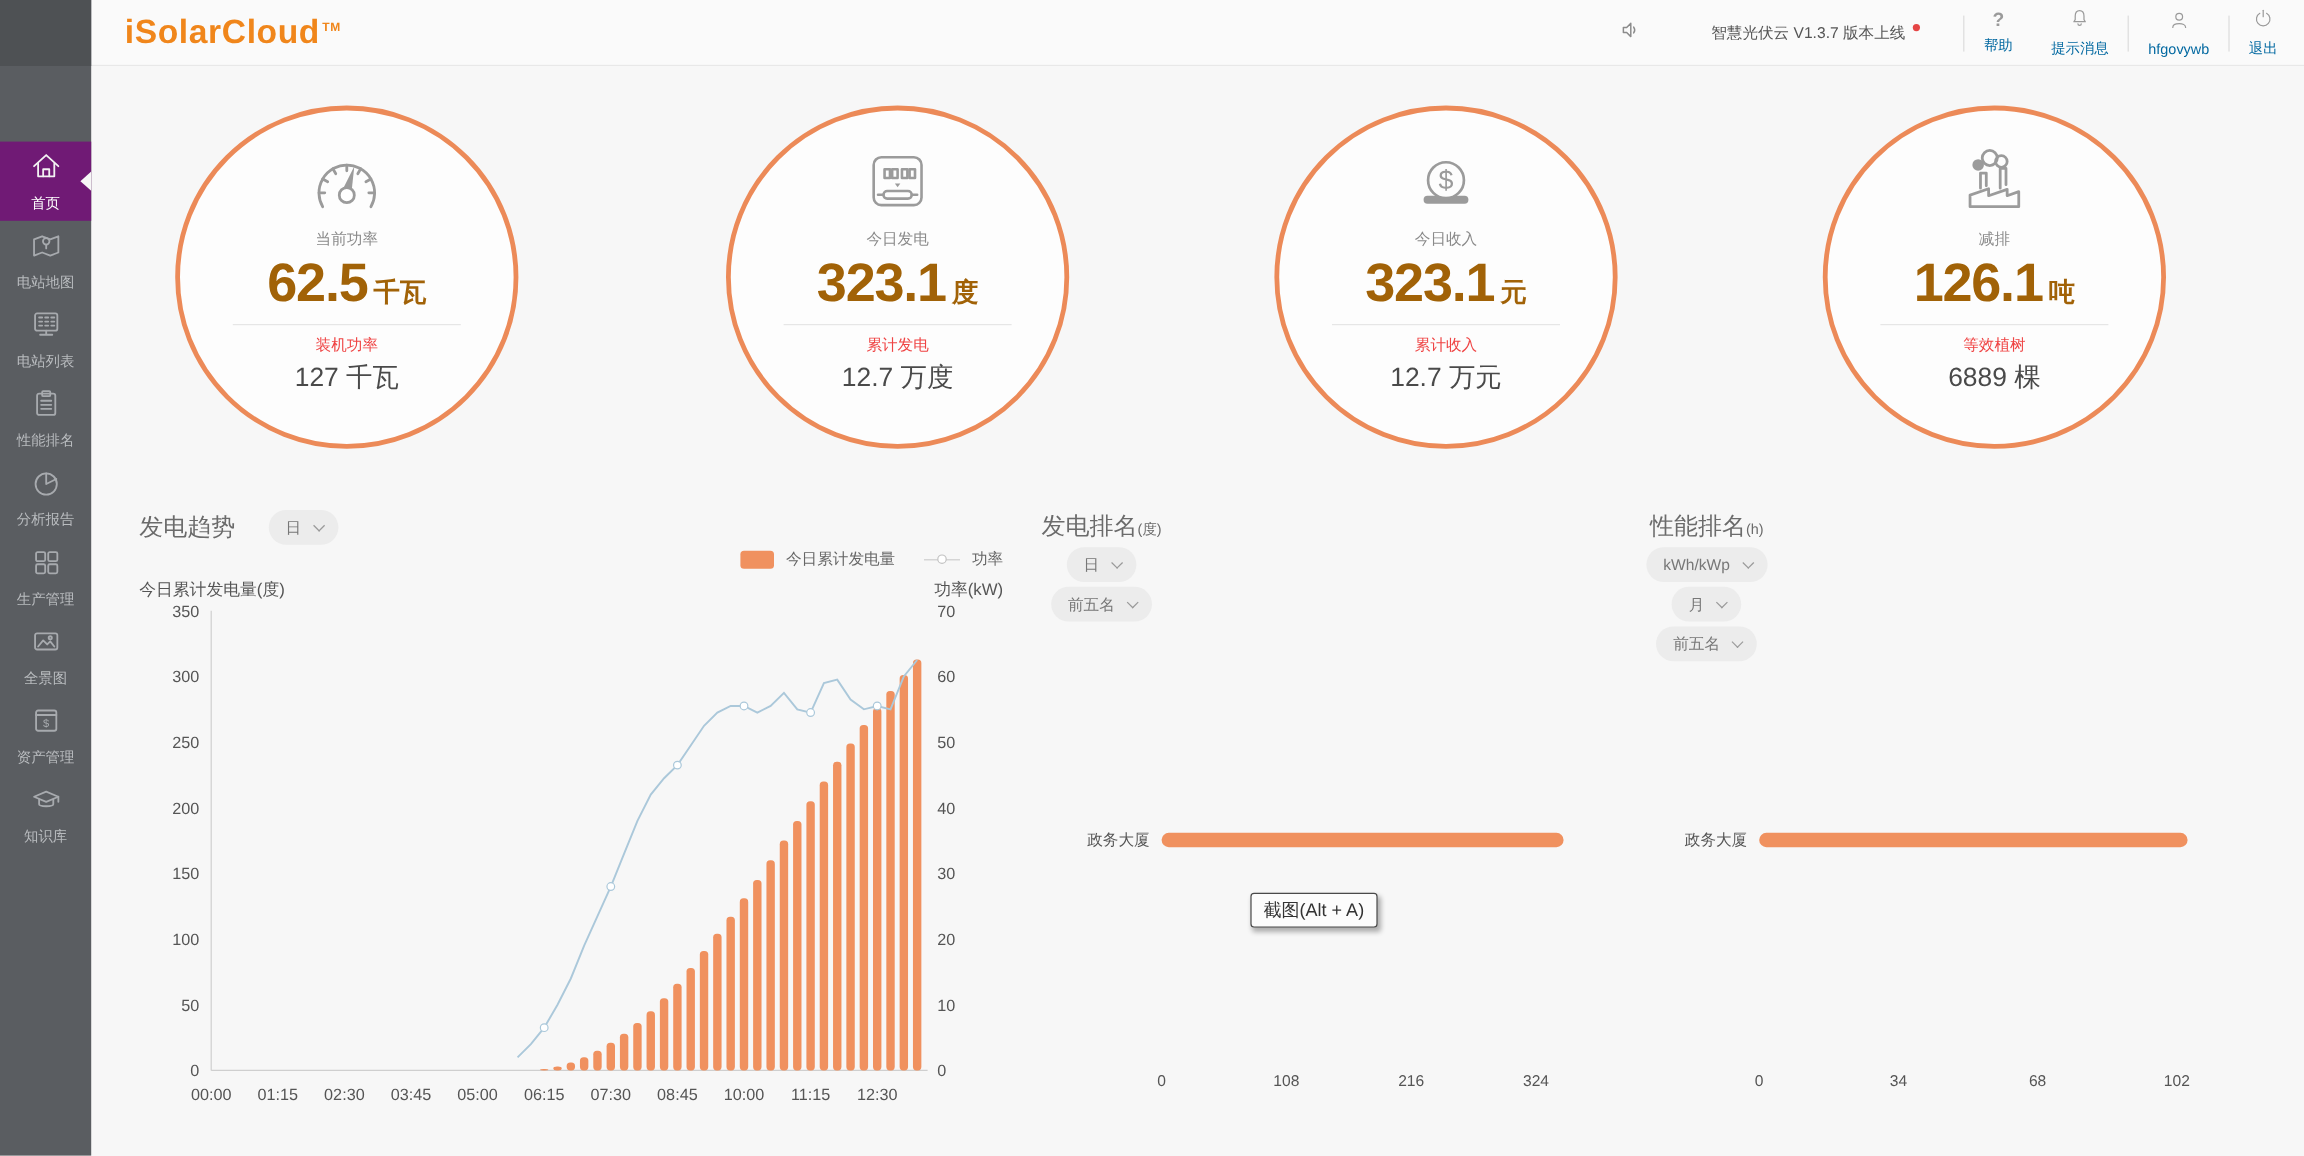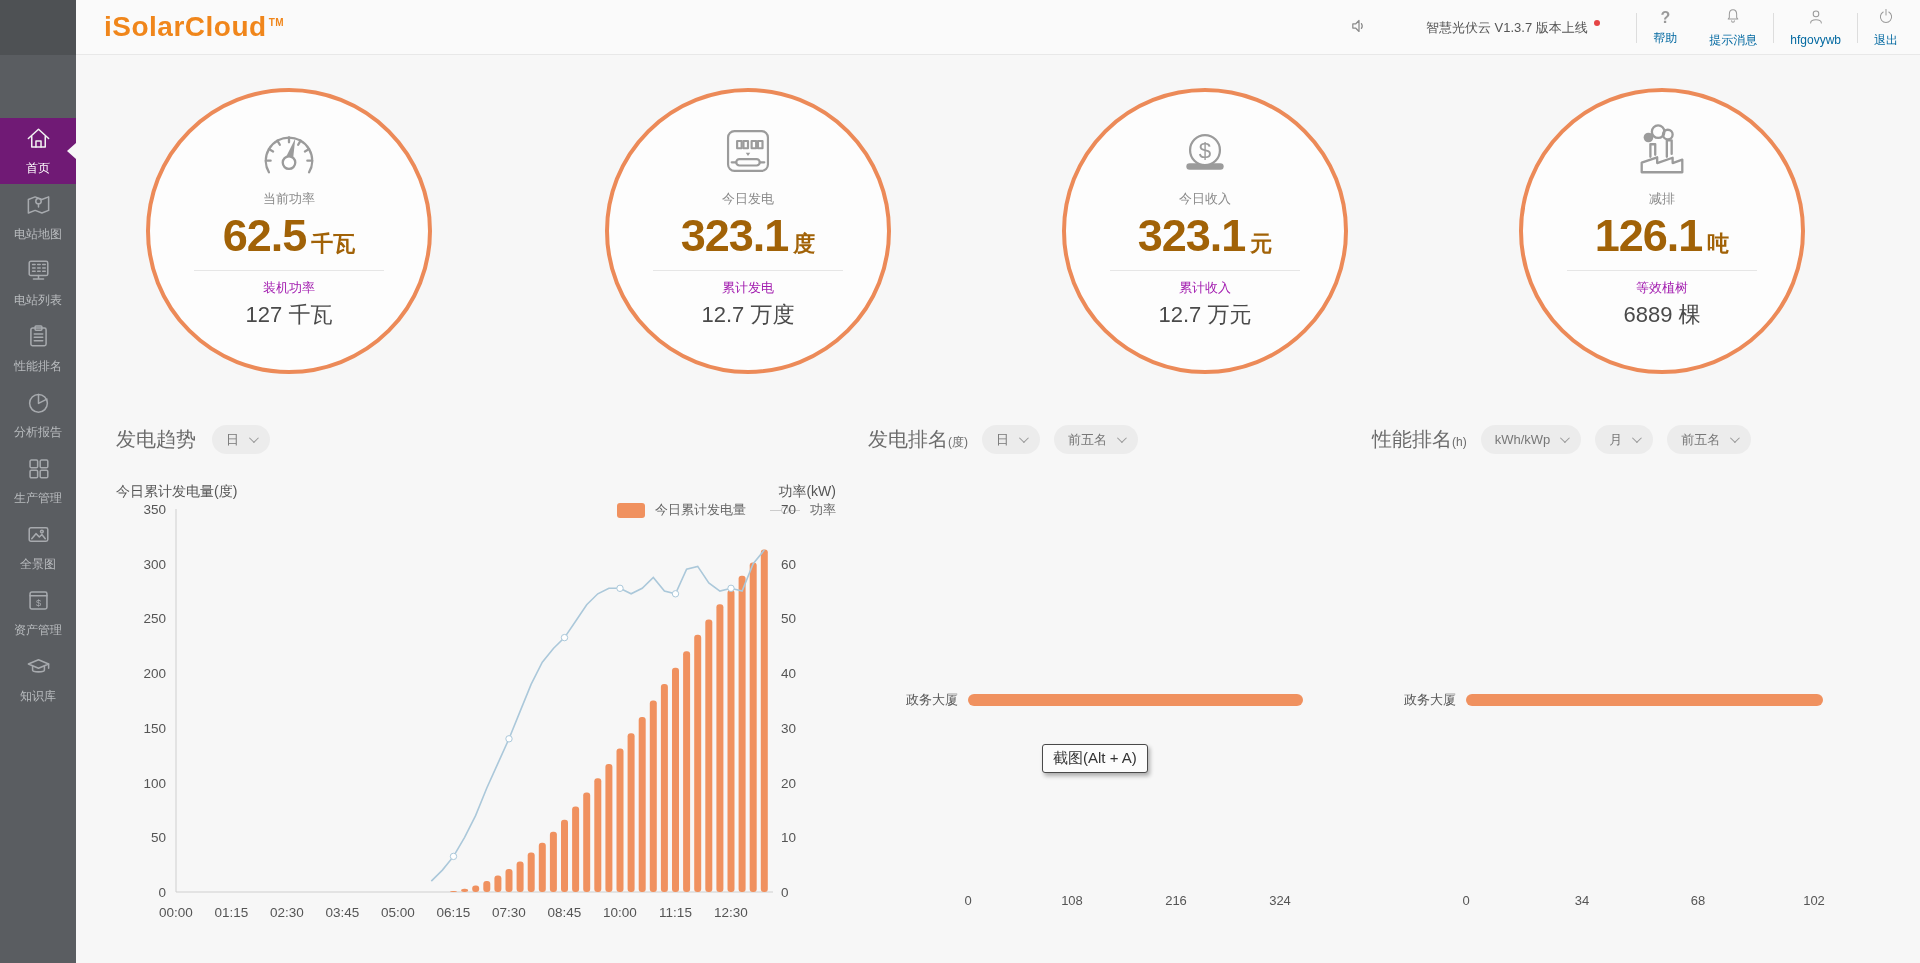--- a/index.html
+++ b/index.html
@@ -35,43 +35,43 @@
 
   
   .kpi { position:absolute; top:88px; width:286px; height:286px; border:4px solid #ec8a58; border-radius:50%; background:#fdfdfd; display:flex; flex-direction:column; align-items:center; text-align:center; }
   .kpi-icon { margin-top:26px; height:62px; display:flex; align-items:flex-end; }
   .kpi-icon svg { stroke:#9b9b9b; fill:none; stroke-width:2.4; stroke-linecap:round; stroke-linejoin:round; }
   .kpi-label { margin-top:10px; font-size:13px; color:#8a8a8a; }
   .kpi-value { margin-top:2px; color:#a16207; }
   .kpi-num { font-size:45px; font-weight:bold; letter-spacing:-1px; }
   .kpi-unit { font-size:22px; font-weight:bold; margin-left:5px; }
   .kpi-divider { width:190px; height:1px; background:#e6e6e6; margin:8px 0 8px 0; }
-  .kpi-sublabel { font-size:13px; color:#a21caf; }
+  .kpi-sublabel { font-size:13px; color:#ef4444; }
   .kpi-subvalue { margin-top:3px; font-size:22px; color:#4a4a4a; }
 
   
   .sec-title { font-size:20px; color:#6b6b6b; }
   .sec-title-unit { font-size:12px; color:#6b6b6b; }
   .pill { display:inline-flex; align-items:center; gap:10px; background:#ececec; border-radius:15px; height:29px; padding:0 14px; font-size:13px; color:#777; cursor:pointer; white-space:nowrap; }
   .chev { width:7px; height:7px; border-right:1.6px solid #999; border-bottom:1.6px solid #999; transform:rotate(45deg) translateY(-2px); }
 
   
   .trend { position:absolute; left:116px; top:425px; width:712px; height:520px; }
-  .trend-head { position:absolute; left:0; top:0; display:flex; align-items:center; gap:16px; }
-  .trend-legend { position:absolute; right:-8px; top:32px; display:flex; align-items:center; gap:10px; font-size:13px; color:#666;margin-top:44px; }
+  .trend-head { position:absolute; left:0; top:0; display:flex; align-items:center; gap:28px; }
+  .trend-legend { position:absolute; right:-8px; top:32px; display:flex; align-items:center; gap:10px; font-size:13px; color:#666; }
   .legend-swatch { width:28px; height:15px; border-radius:3px; background:#f0915f; }
   .legend-line { position:relative; width:30px; height:1px; background:#ccc; margin-left:14px; }
   .legend-dot { position:absolute; left:11px; top:-4px; width:8px; height:8px; border:1px solid #c2c2c2; border-radius:50%; background:#fff; }
   .axis-caption-l { position:absolute; left:0; top:58px; font-size:14px; color:#555; }
   .axis-caption-r { position:absolute; right:-8px; top:58px; font-size:14px; color:#555; }
   .tick { font-family:"Liberation Sans", sans-serif; font-size:13.5px; fill:#555; }
 
   
   .rank { position:absolute; top:425px; height:520px; }
-  .rank-head { position:absolute; left:0; top:0; display:flex; align-items:center; gap:14px; }
+  .rank-head { position:absolute; left:0; top:0; display:flex; align-items:center; gap:4px;flex-direction:column; }
   .rank-row { position:absolute; top:266px; left:0; right:0; display:flex; align-items:center; }
   .rank-row-label { font-size:13px; color:#555; text-align:right; flex:0 0 auto; padding-right:10px; }
   .rank-track { position:relative; height:12px; flex:1 1 auto; }
   .rank-bar { position:absolute; left:0; top:0; height:12px; border-radius:6px; background:#f0915f; }
   .rank-axis { position:absolute; top:468px; height:18px; }
   .rank-tick { position:absolute; transform:translateX(-50%); font-size:13px; color:#555; white-space:nowrap; }
 
   
   .shot-tip { position:absolute; left:1042px; top:744px; padding:4px 10px; background:#fcfcfc; border:1px solid #4a4a4a; border-radius:3px; box-shadow:2px 3px 4px rgba(0,0,0,.3); font-size:15px; color:#333; white-space:nowrap; z-index:9; }
 </style>

